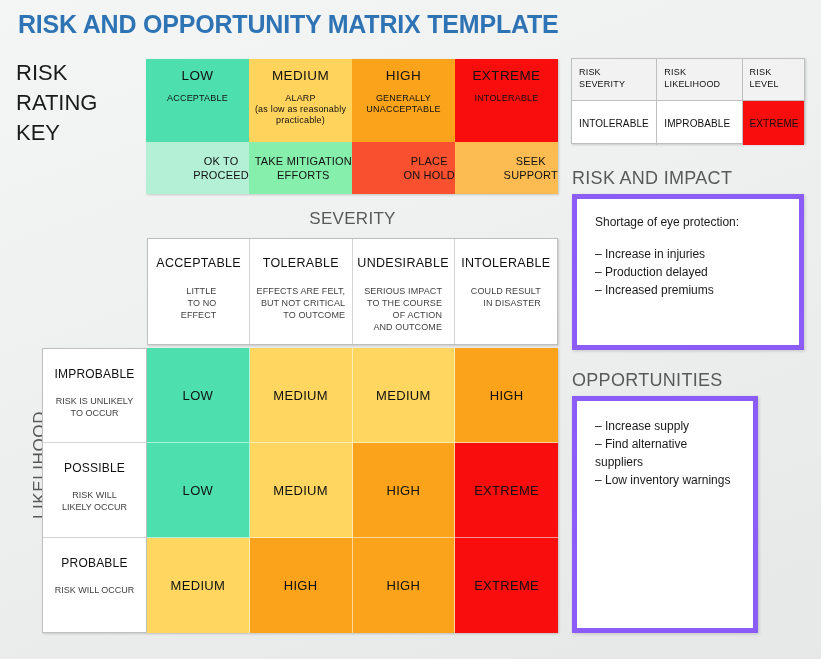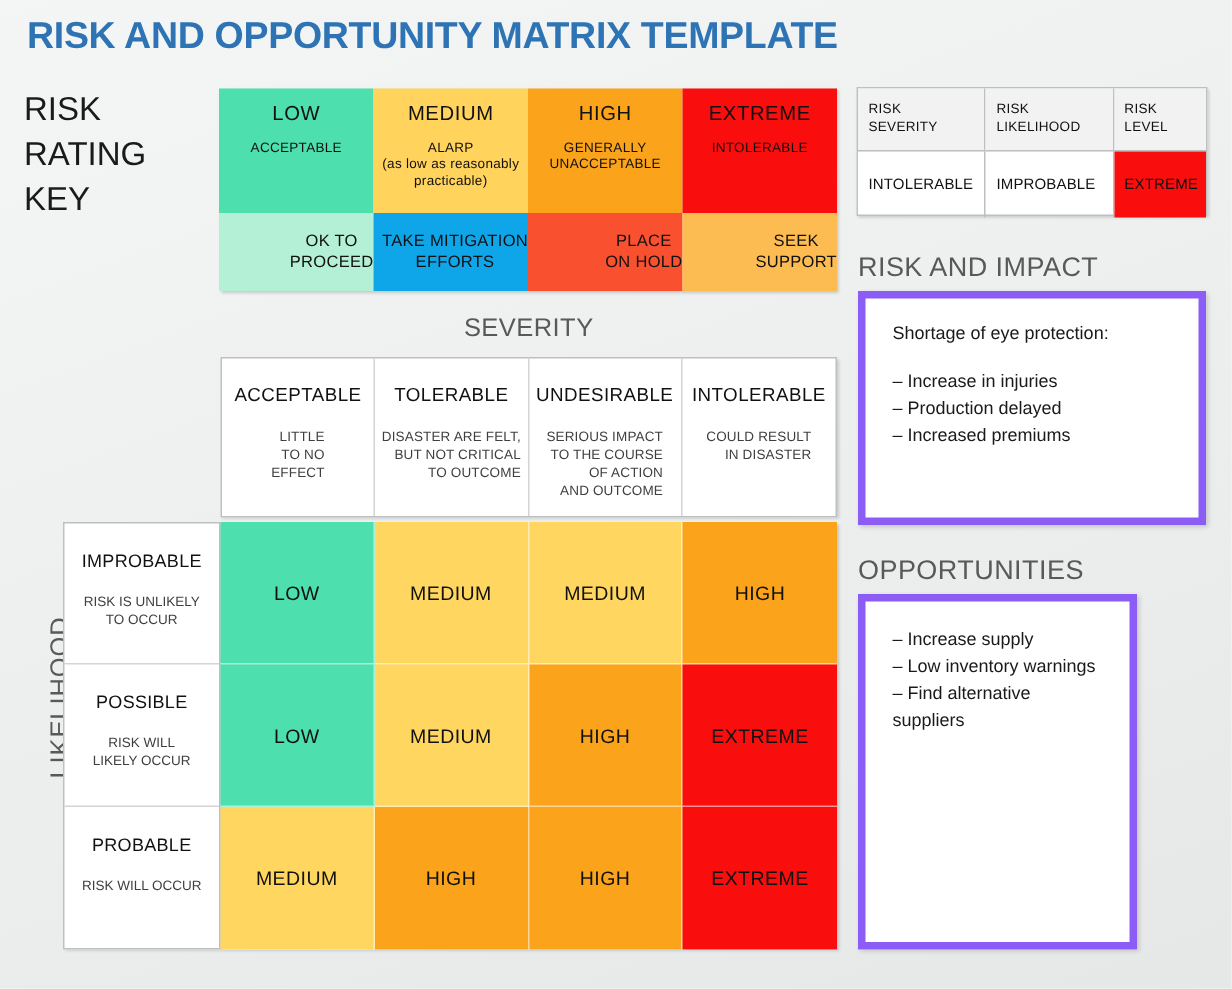--- a/index.html
+++ b/index.html
@@ -189,21 +189,21 @@
         <div class="kc-sub">
           <div>INTOLERABLE</div>
         </div>
       </div>
       <div class="key-cell act" style="background: rgb(179, 240, 214);">
         <div class="kc-main">
           <div>OK TO</div>
           <div>PROCEED</div>
         </div>
       </div>
-      <div class="key-cell act" style="background: #0ea5e9;">
+      <div class="key-cell act" style="background: #86efac;">
         <div class="kc-main">
           <div>TAKE MITIGATION</div>
           <div>EFFORTS</div>
         </div>
       </div>
       <div class="key-cell act" style="background: rgb(249, 81, 47);">
         <div class="kc-main">
           <div>PLACE</div>
           <div>ON HOLD</div>
         </div>
@@ -224,21 +224,21 @@
         <div class="sv-main">ACCEPTABLE</div>
         <div class="sv-sub">
           <div>LITTLE</div>
           <div>TO NO</div>
           <div>EFFECT</div>
         </div>
       </div>
       <div class="sev-cell">
         <div class="sv-main">TOLERABLE</div>
         <div class="sv-sub">
-          <div>DISASTER ARE FELT,</div>
+          <div>EFFECTS ARE FELT,</div>
           <div>BUT NOT CRITICAL</div>
           <div>TO OUTCOME</div>
         </div>
       </div>
       <div class="sev-cell">
         <div class="sv-main">UNDESIRABLE</div>
         <div class="sv-sub">
           <div>SERIOUS IMPACT</div>
           <div>TO THE COURSE</div>
           <div>OF ACTION</div>
@@ -317,18 +317,18 @@
         <li>– Increase in injuries</li>
         <li>– Production delayed</li>
         <li>– Increased premiums</li>
       </ul>
   </div>
 
   <div class="panel-heading" style="left:572px; top:370px;">OPPORTUNITIES</div>
   <div class="panel-box" style="left:572px; top:396px; width:186px; height:237px;">
     <ul class="panel-list" id="opp-list">
         <li>– Increase supply</li>
+        <li>– Find alternative suppliers</li>
         <li>– Low inventory warnings</li>
-        <li>– Find alternative suppliers</li>
       </ul>
   </div>
 
 </div>
 
 </body></html>

